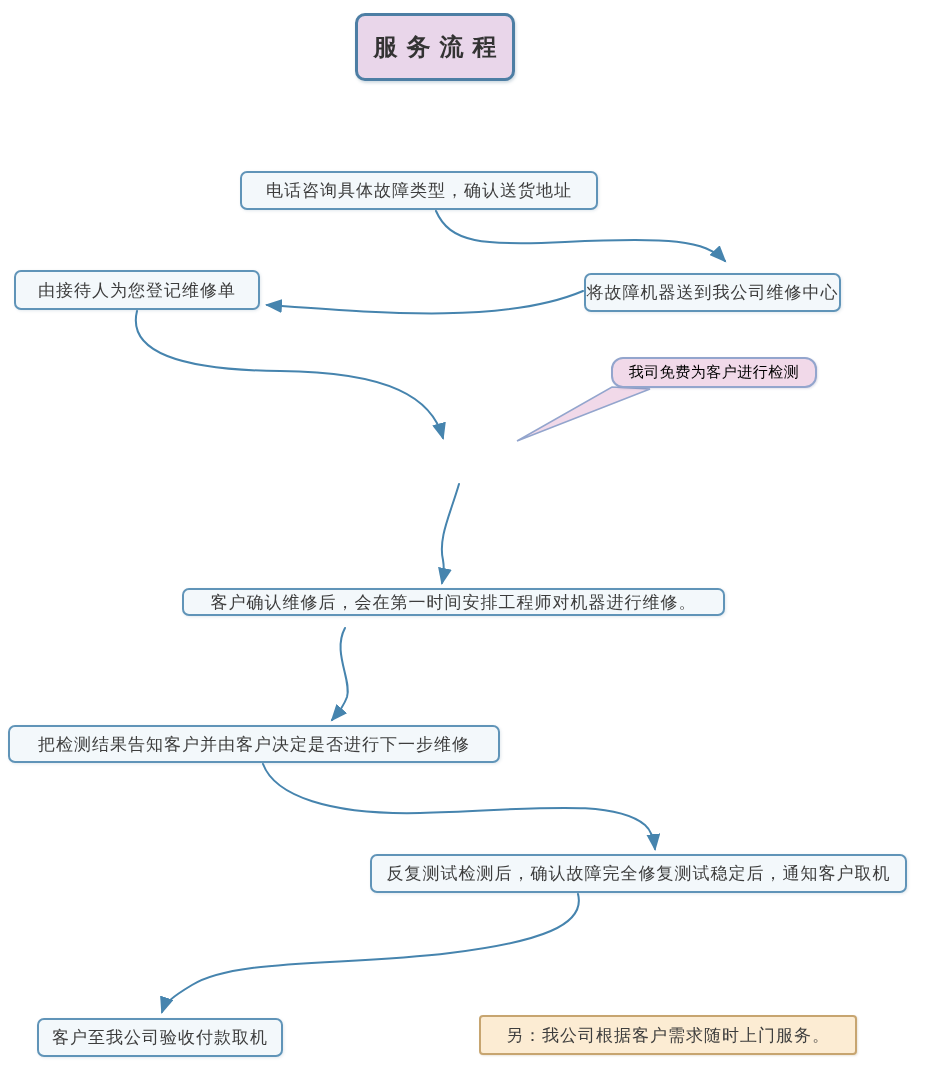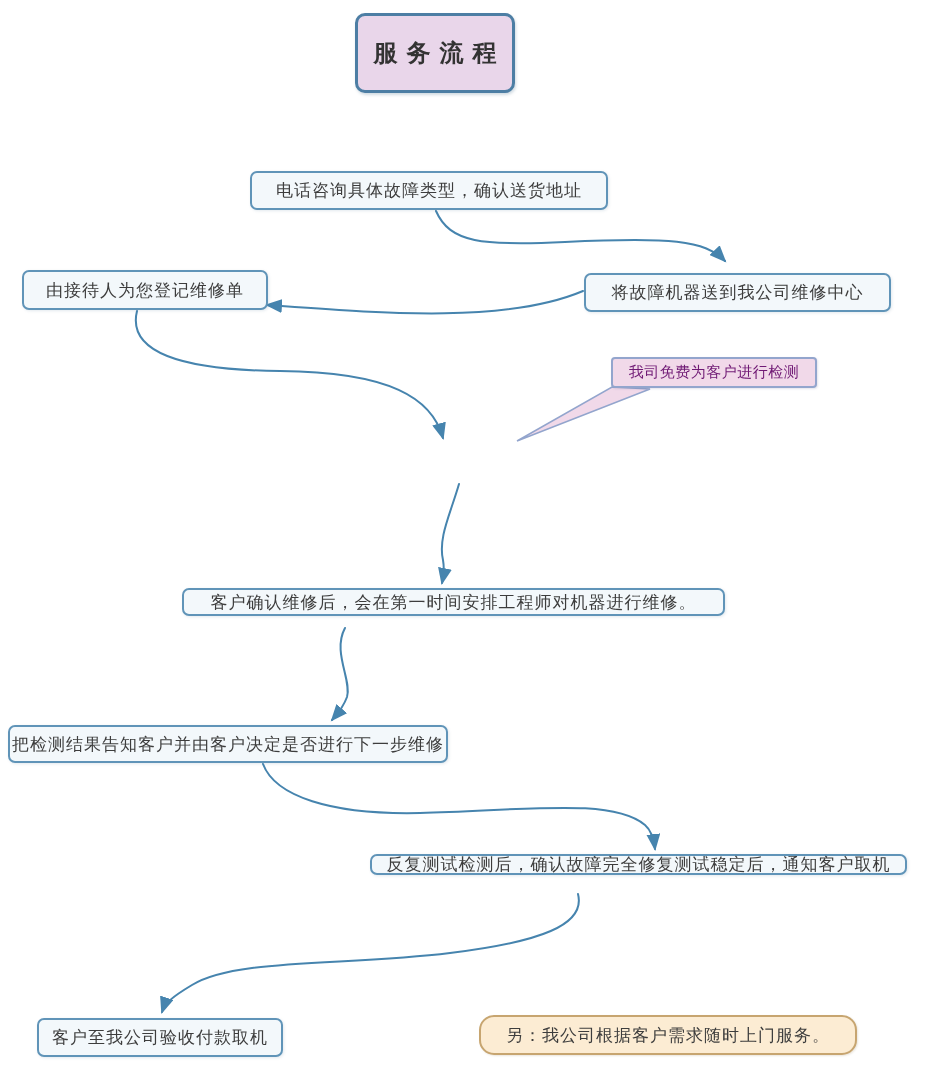--- a/index.html
+++ b/index.html
@@ -37,34 +37,34 @@
     letter-spacing:9px;
     text-indent:9px;
     box-shadow:1px 2px 3px rgba(70,110,140,0.25);
   }
   .callout-node{
     position:absolute;
     box-sizing:border-box;
     display:flex;align-items:center;justify-content:center;
     background:#f1d9e9;
     border:2px solid #93a5cd;
-    border-radius:4px;
-    color:#701a75;
+    border-radius:12px;
+    color:#000000;
     font-size:15px;
     letter-spacing:0.5px;
     box-shadow:1px 1px 2px rgba(100,100,150,0.18);
     white-space:nowrap;
   }
   .note-node{
     position:absolute;
     box-sizing:border-box;
     display:flex;align-items:center;justify-content:center;
     background:#fcecd3;
     border:2px solid #c7a570;
-    border-radius:15px;
+    border-radius:4px;
     color:#3d3d3d;
     font-size:17px;
     letter-spacing:1px;
     box-shadow:1px 1px 2px rgba(140,110,60,0.18);
     white-space:nowrap;
   }
   svg.connectors{
     position:absolute;left:0;top:0;
     pointer-events:none;
   }
@@ -91,50 +91,50 @@
 
     <path d="M459,484 C450,515 438,538 443,560 C445,572 443,578 442,583" fill="none" stroke="#4684ae" stroke-width="2" stroke-linecap="round" marker-end="url(#arw)"></path>
 
     <path d="M345,628 C332,652 352,680 347,697 C343,708 338,713 332,720" fill="none" stroke="#4684ae" stroke-width="2" stroke-linecap="round" marker-end="url(#arw)"></path>
 
     <path d="M263,764 C275,796 330,815 420,813 C530,810 612,798 645,825 C652,831 654,840 655,849" fill="none" stroke="#4684ae" stroke-width="2" stroke-linecap="round" marker-end="url(#arw)"></path>
 
     <path d="M578,894 C586,925 540,942 450,953 C345,966 235,958 192,985 C172,997 165,1003 162,1012" fill="none" stroke="#4684ae" stroke-width="2" stroke-linecap="round" marker-end="url(#arw)"></path>
   </svg>
 
-  <div class="title-node" style="left:355px;top:13px;width:160px;height:80px;">
+  <div class="title-node" style="left:355px;top:13px;width:160px;height:68px;">
     <span>服务流程</span>
   </div>
 
-  <div class="flow-node" style="left:250px;top:171px;width:358px;height:39px;">
+  <div class="flow-node" style="left:240px;top:171px;width:358px;height:39px;">
     <span>电话咨询具体故障类型，确认送货地址</span>
   </div>
 
-  <div class="flow-node" style="left:14px;top:270px;width:246px;height:40px;margin-left:8px;">
+  <div class="flow-node" style="left:14px;top:270px;width:246px;height:40px;">
     <span>由接待人为您登记维修单</span>
   </div>
 
-  <div class="flow-node" style="left:584px;top:273px;width:307px;height:39px;">
+  <div class="flow-node" style="left:584px;top:273px;width:257px;height:39px;">
     <span>将故障机器送到我公司维修中心</span>
   </div>
 
   <div class="callout-node" style="left:611px;top:357px;width:206px;height:31px;">
     <span>我司免费为客户进行检测</span>
   </div>
 
 
   <div class="flow-node" style="left:182px;top:588px;width:543px;height:28px;">
     <span>客户确认维修后，会在第一时间安排工程师对机器进行维修。</span>
   </div>
 
-  <div class="flow-node" style="left:8px;top:725px;width:440px;height:38px;">
+  <div class="flow-node" style="left:8px;top:725px;width:492px;height:38px;">
     <span>把检测结果告知客户并由客户决定是否进行下一步维修</span>
   </div>
 
-  <div class="flow-node" style="left:370px;top:854px;width:537px;height:21px;">
+  <div class="flow-node" style="left:370px;top:854px;width:537px;height:39px;">
     <span>反复测试检测后，确认故障完全修复测试稳定后，通知客户取机</span>
   </div>
 
   <div class="flow-node" style="left:37px;top:1018px;width:246px;height:39px;">
     <span>客户至我公司验收付款取机</span>
   </div>
 
   <div class="note-node" style="left:479px;top:1015px;width:378px;height:40px;">
     <span>另：我公司根据客户需求随时上门服务。</span>
   </div>

